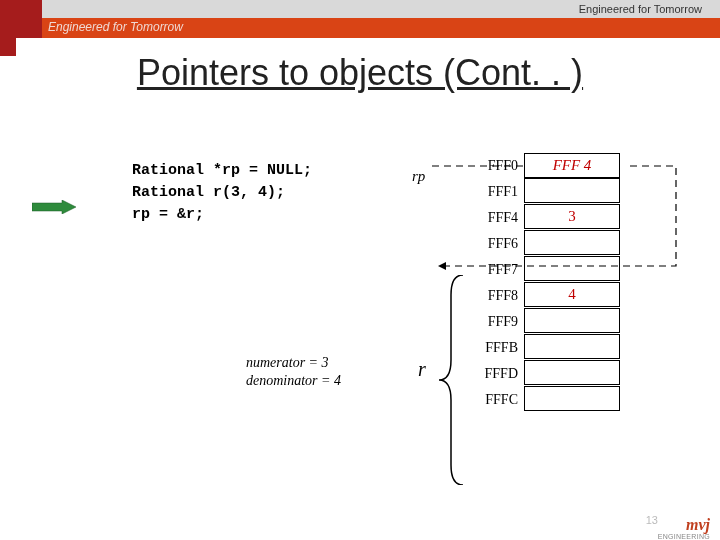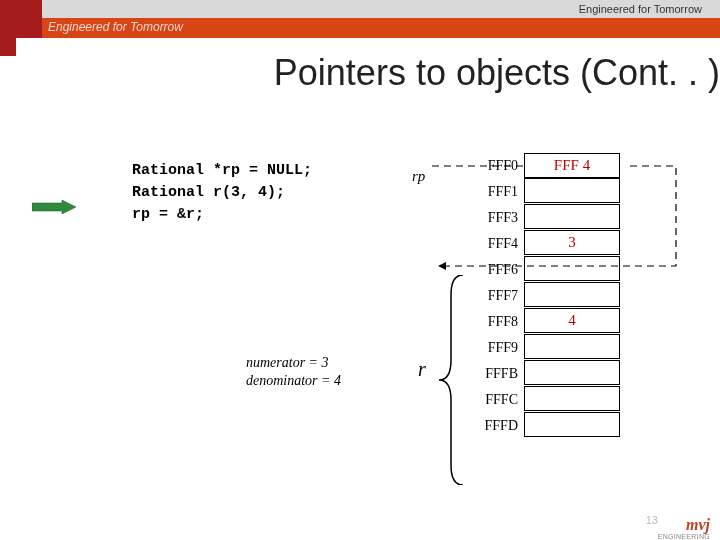--- a/index.html
+++ b/index.html
@@ -47,25 +47,26 @@
     position: absolute;
     top: 20px; left: 48px;
     font-size: 12px;
     font-style: italic;
     color: #f0d8d2;
   }
   .title {
     position: absolute;
     top: 52px;
     left: 0; right: 0;
-    text-align: right;
+    text-align: center;
     font-size: 36px;
     font-weight: 400;
     color: #222;
     font-family: 'Segoe UI', Arial, sans-serif;
+    text-decoration: underline;
   }
   .code {
     position: absolute;
     top: 160px;
     left: 96px;
     font-family: 'Courier New', monospace;
     font-size: 15px;
     font-weight: bold;
     line-height: 22px;
     color: #000;
@@ -126,21 +127,21 @@
     border: 1.5px solid #000;
     margin-top: -1.5px;
     display: flex;
     align-items: center;
     justify-content: center;
     font-family: 'Comic Sans MS', cursive;
     font-size: 15px;
     color: #c00000;
     background: #fff;
   }
-  .mem-row:first-child .cell { margin-top: 0; }
+  .mem-row:first-child .cell { margin-top: 0; font-style: italic; }
   .brace {
     position: absolute;
     top: 275px;
     left: 435px;
     width: 30px;
     height: 210px;
   }
   .footer-logo {
     position: absolute;
     bottom: 6px;
@@ -210,24 +211,20 @@
 <div class="mem-table" id="memtbl">
     <div class="mem-row">
       <div class="addr">FFF0</div>
       <div class="cell">FFF 4</div>
     </div>
     <div class="mem-row">
       <div class="addr">FFF1</div>
       <div class="cell"></div>
     </div>
     <div class="mem-row">
-      <div class="addr">FFF3</div>
-      <div class="cell"></div>
-    </div>
-    <div class="mem-row">
       <div class="addr">FFF4</div>
       <div class="cell">3</div>
     </div>
     <div class="mem-row">
       <div class="addr">FFF6</div>
       <div class="cell"></div>
     </div>
     <div class="mem-row">
       <div class="addr">FFF7</div>
       <div class="cell"></div>
@@ -238,25 +235,25 @@
     </div>
     <div class="mem-row">
       <div class="addr">FFF9</div>
       <div class="cell"></div>
     </div>
     <div class="mem-row">
       <div class="addr">FFFB</div>
       <div class="cell"></div>
     </div>
     <div class="mem-row">
+      <div class="addr">FFFD</div>
+      <div class="cell"></div>
+    </div>
+    <div class="mem-row">
       <div class="addr">FFFC</div>
-      <div class="cell"></div>
-    </div>
-    <div class="mem-row">
-      <div class="addr">FFFD</div>
       <div class="cell"></div>
     </div>
   </div>
 
 <svg class="dashed-path" width="260" height="120">
   <path d="M0 8 L92 8 M198 8 L244 8 L244 108 L92 108 L6 108" stroke="#000" stroke-width="1.2" stroke-dasharray="7 5" fill="none"></path>
   <path d="M6 108 L14 104 L14 112 Z" fill="#000"></path>
 </svg>
 
 <div class="slidenum">13</div>

